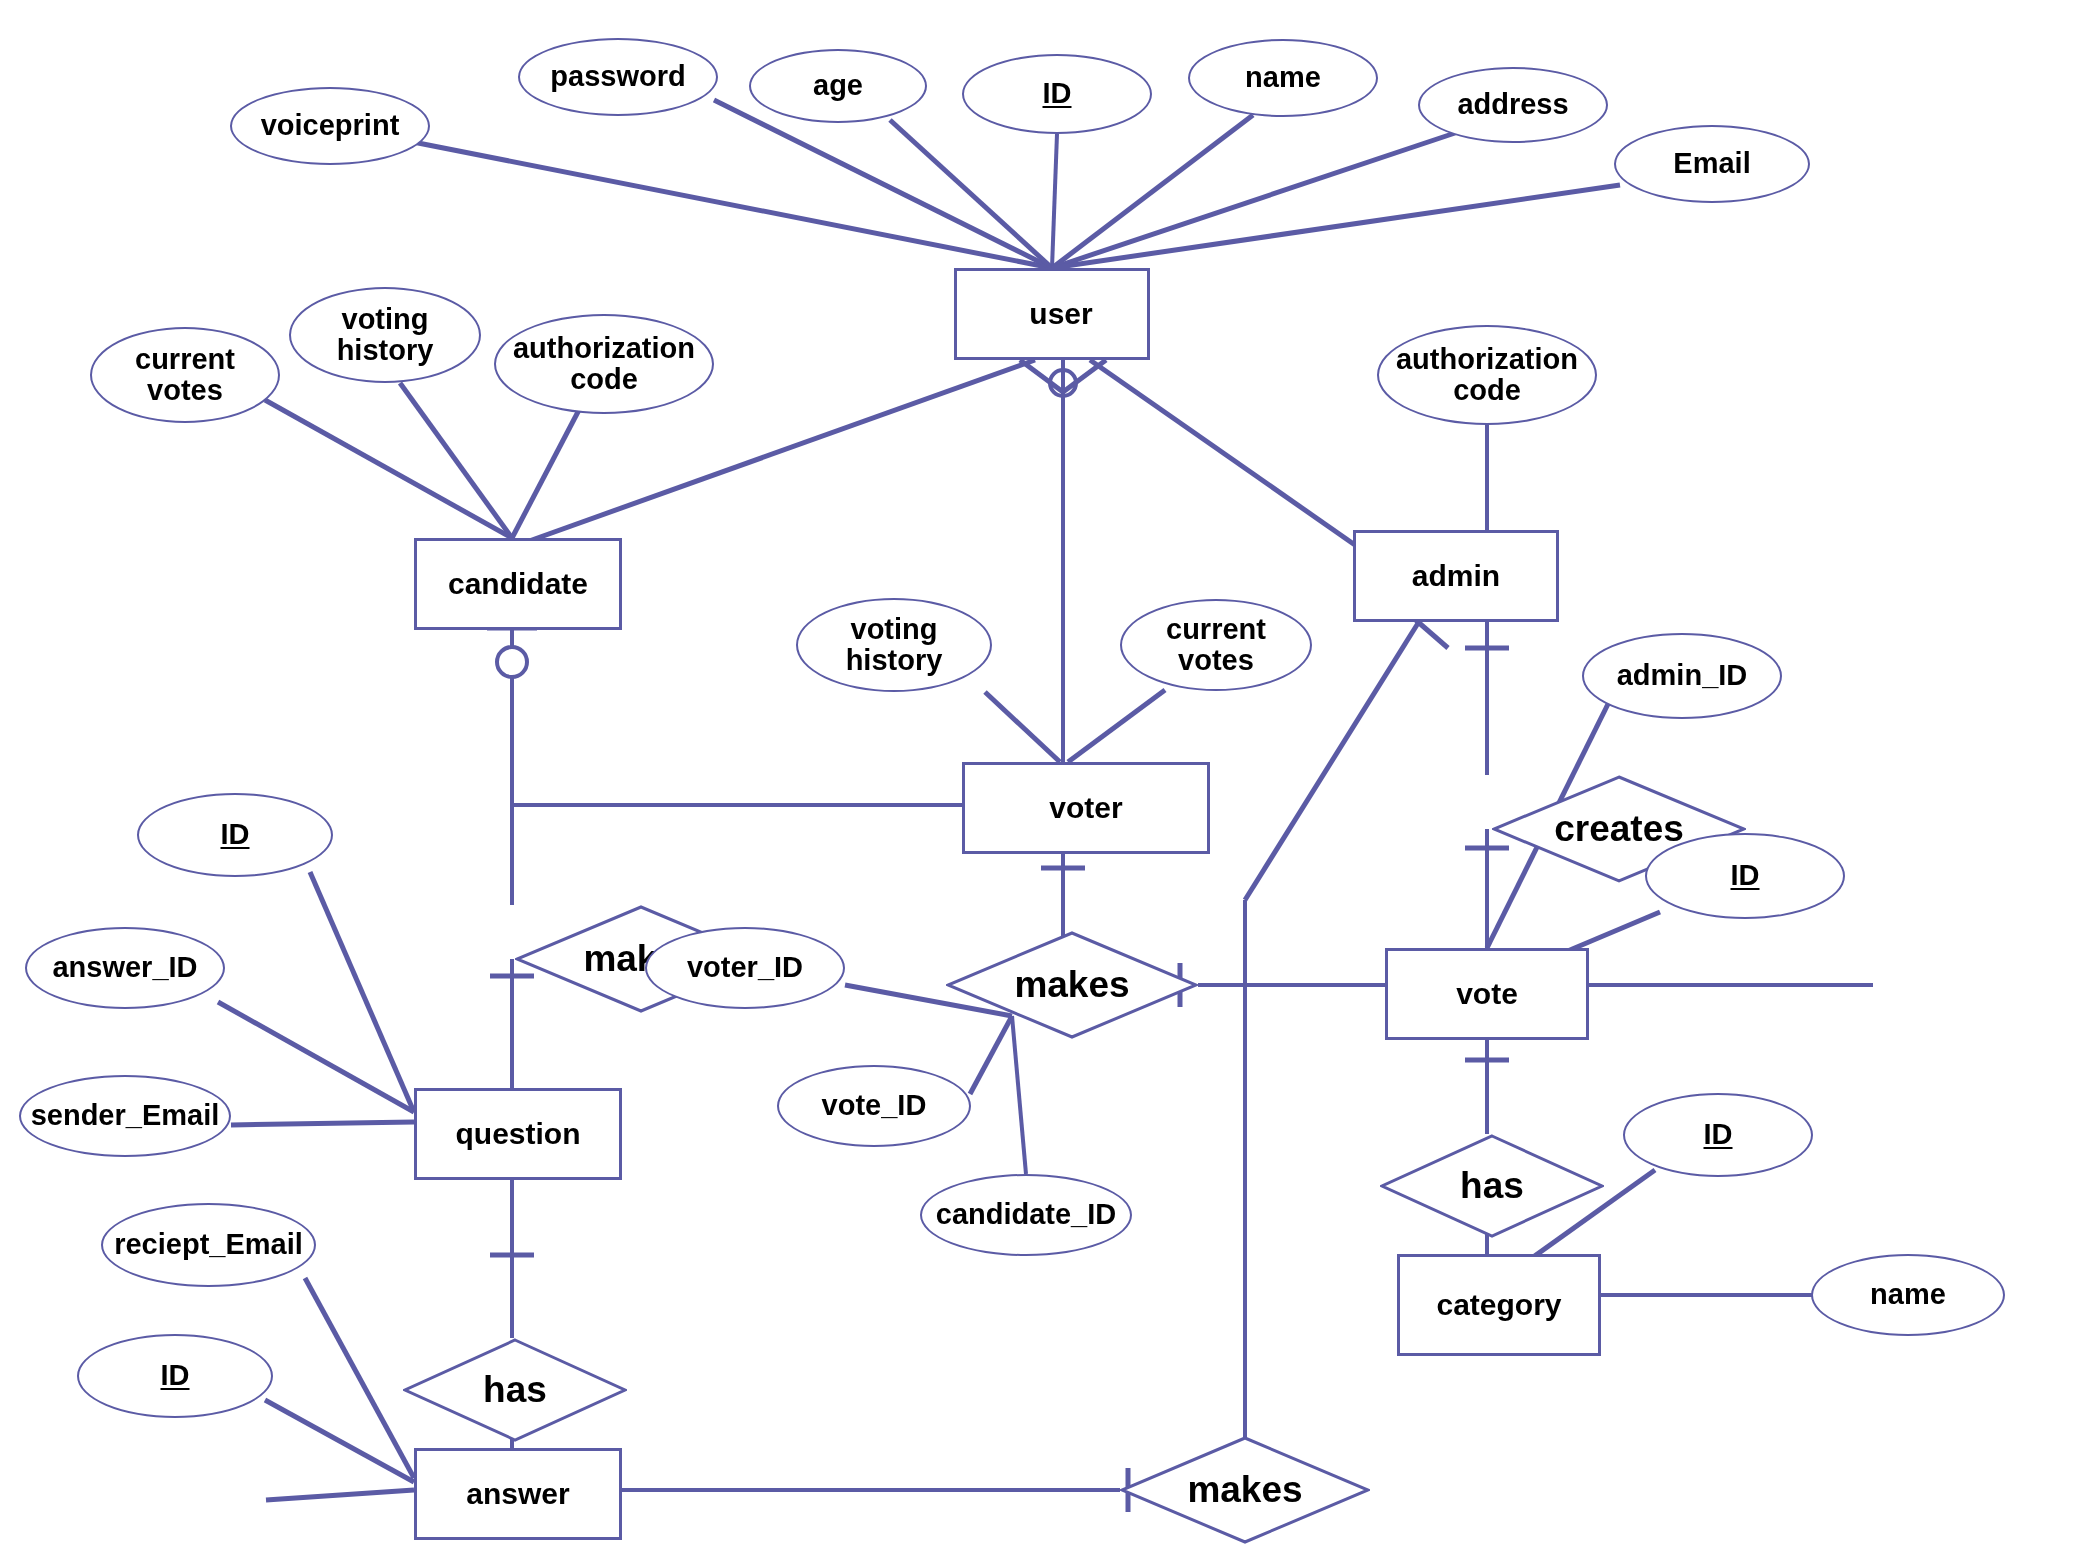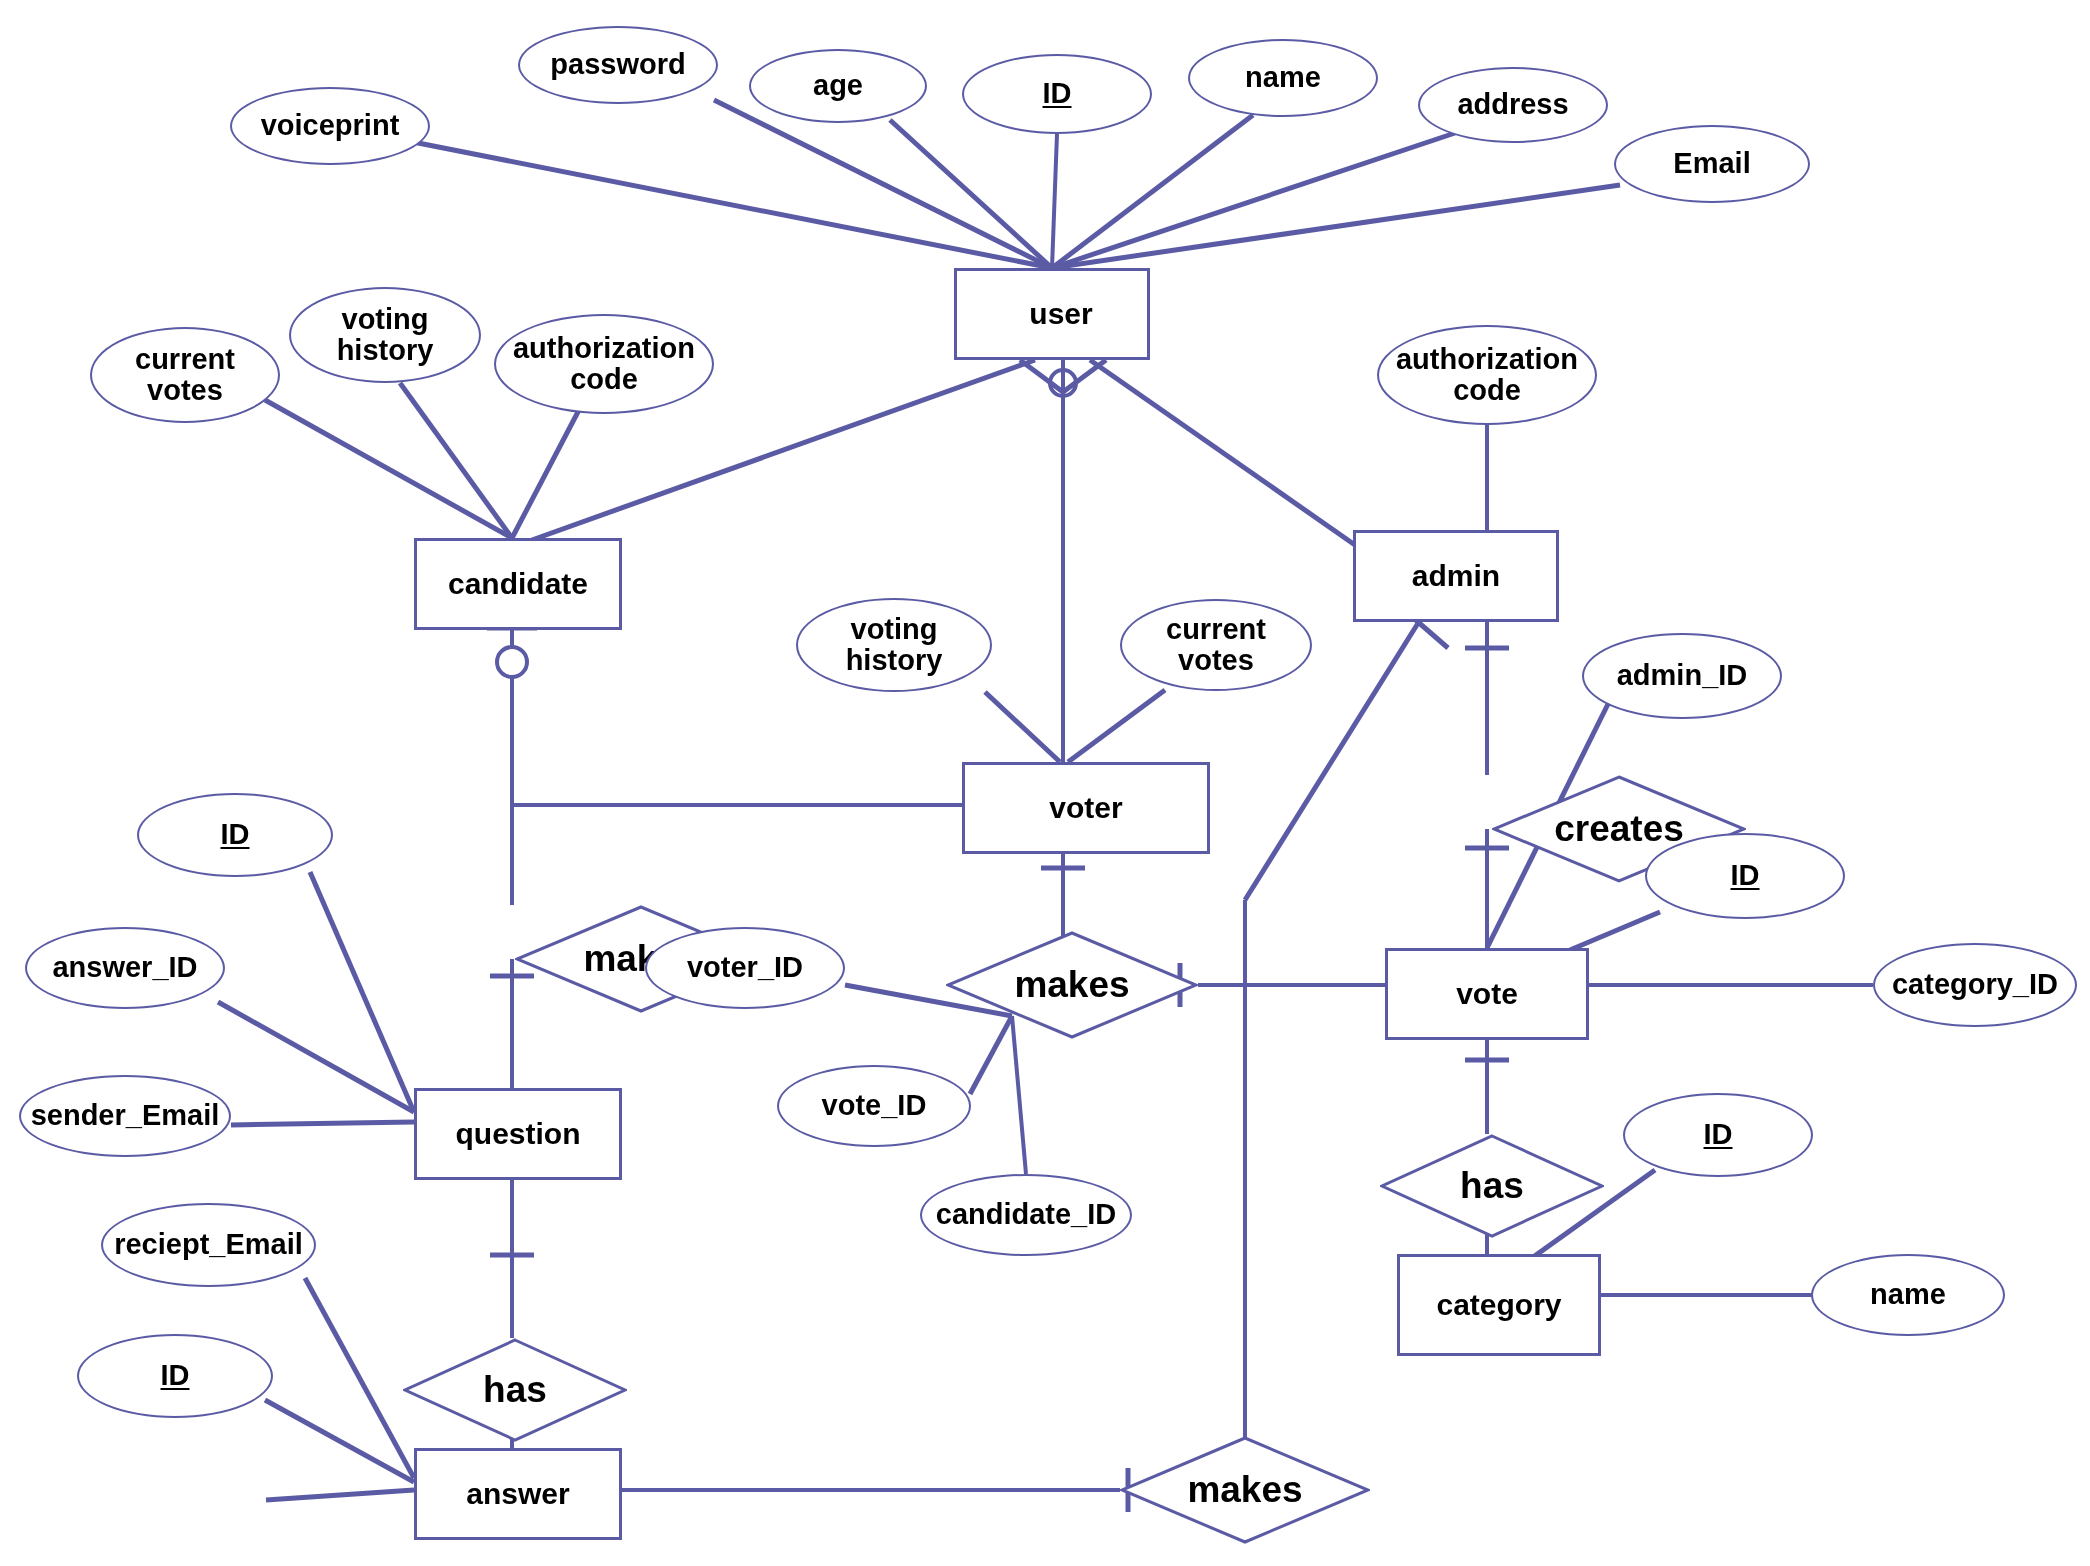--- a/index.html
+++ b/index.html
@@ -215,21 +215,21 @@
   <div class="node rel" style="left:1245px;top:1490px;width:250px;height:108px;transform:translate(-125px,-54px);">
     <svg class="dia" viewBox="0 0 250 108" preserveAspectRatio="none">
       <polygon points="125,2 248,54 125,106 2,54" fill="#ffffff" stroke="#5b5ba5" stroke-width="3"></polygon>
     </svg>
     <span class="lbl">makes</span>
   </div>
 
   <div class="node attr" style="left:330px;top:126px;width:200px;height:78px;transform:translate(-100px,-39px);text-align:right;">
     <span class="lbl">voiceprint</span>
   </div>
-  <div class="node attr" style="left:618px;top:65px;width:200px;height:78px;transform:translate(-100px,-39px);justify-content:center;">
+  <div class="node attr" style="left:618px;top:77px;width:200px;height:78px;transform:translate(-100px,-39px);justify-content:center;">
     <span class="lbl">password</span>
   </div>
   <div class="node attr" style="left:838px;top:86px;width:178px;height:74px;transform:translate(-89px,-37px);">
     <span class="lbl">age</span>
   </div>
   <div class="node attr key" style="left:1057px;top:94px;width:190px;height:80px;transform:translate(-95px,-40px);">
     <span class="lbl">ID</span>
   </div>
   <div class="node attr" style="left:1283px;top:78px;width:190px;height:78px;transform:translate(-95px,-39px);">
     <span class="lbl">name</span>
@@ -267,23 +267,20 @@
 history</span>
   </div>
   <div class="node attr" style="left:1216px;top:645px;width:192px;height:92px;transform:translate(-96px,-46px);white-space:pre-line;">
     <span class="lbl">current
 votes</span>
   </div>
 
   <div class="node attr key" style="left:1745px;top:876px;width:200px;height:86px;transform:translate(-100px,-43px);">
     <span class="lbl">ID</span>
   </div>
-  <div class="node attr" style="left:1975px;top:985px;width:204px;height:84px;transform:translate(-102px,-42px);">
-    <span class="lbl">category_ID</span>
-  </div>
 
   <div class="node attr" style="left:745px;top:968px;width:200px;height:82px;transform:translate(-100px,-41px);">
     <span class="lbl">voter_ID</span>
   </div>
   <div class="node attr" style="left:874px;top:1106px;width:194px;height:82px;transform:translate(-97px,-41px);">
     <span class="lbl">vote_ID</span>
   </div>
   <div class="node attr" style="left:1026px;top:1215px;width:212px;height:82px;transform:translate(-106px,-41px);">
     <span class="lbl">candidate_ID</span>
   </div>

